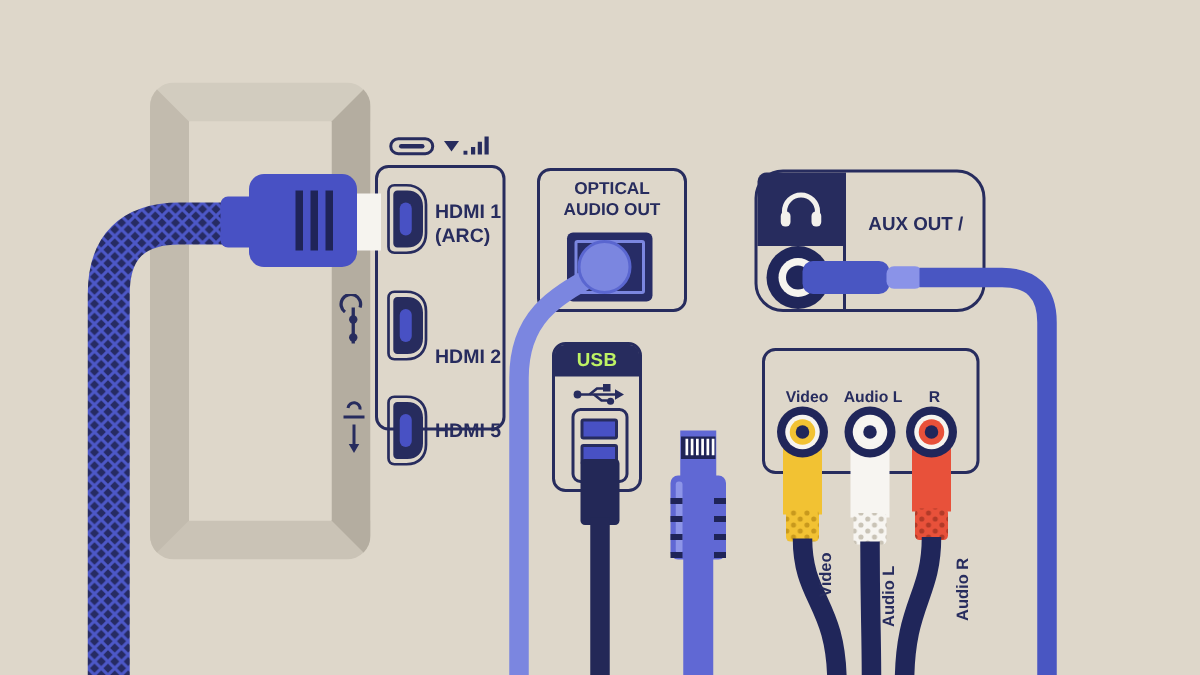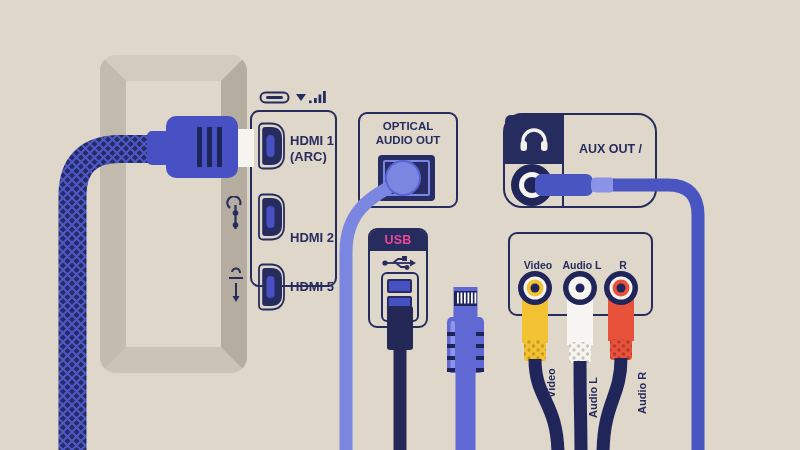--- a/index.html
+++ b/index.html
@@ -5,21 +5,21 @@
   :root{
     --bg:#ded7ca; --navy:#272c5e; --navy2:#20265a; --royal:#4851c4;
     --peri:#7b86e0; --lan:#6068d4; --aux:#4956c2;
     --yellow:#f2c233; --wht:#f7f5f1; --red:#e8513a;
   }
   html,body{margin:0;padding:0;}
   #stage{position:relative;width:800px;height:450px;background:var(--bg);
     overflow:hidden;font-family:"Liberation Sans",sans-serif;color:var(--navy);}
   .abs{position:absolute;}
   .panel{position:absolute;border:2px solid var(--navy);border-radius:9px;box-sizing:border-box;}
-  .panel-header{background:var(--navy);color:#ec4899;font-weight:bold;text-align:center;
+  .panel-header{background:var(--navy);color:#bef264;font-weight:bold;text-align:center;
     border-radius:6px 6px 0 0;letter-spacing:.2px;}
   .lbl{font-weight:bold;color:var(--navy);}
   .rotlbl{position:absolute;font-weight:bold;font-size:11px;color:var(--navy);
     white-space:nowrap;transform:rotate(-90deg);transform-origin:left top;}
   svg{display:block;}
   
   #frame{position:absolute;left:100px;top:55px;width:147px;height:318px;box-sizing:border-box;
     border:26px solid;border-color:#d2ccbf #b4ada0 #cac3b6 #c2bbae;border-radius:16px;}
   
   .hdmi-label{position:absolute;left:38px;font-size:13px;line-height:16px;font-weight:bold;}

